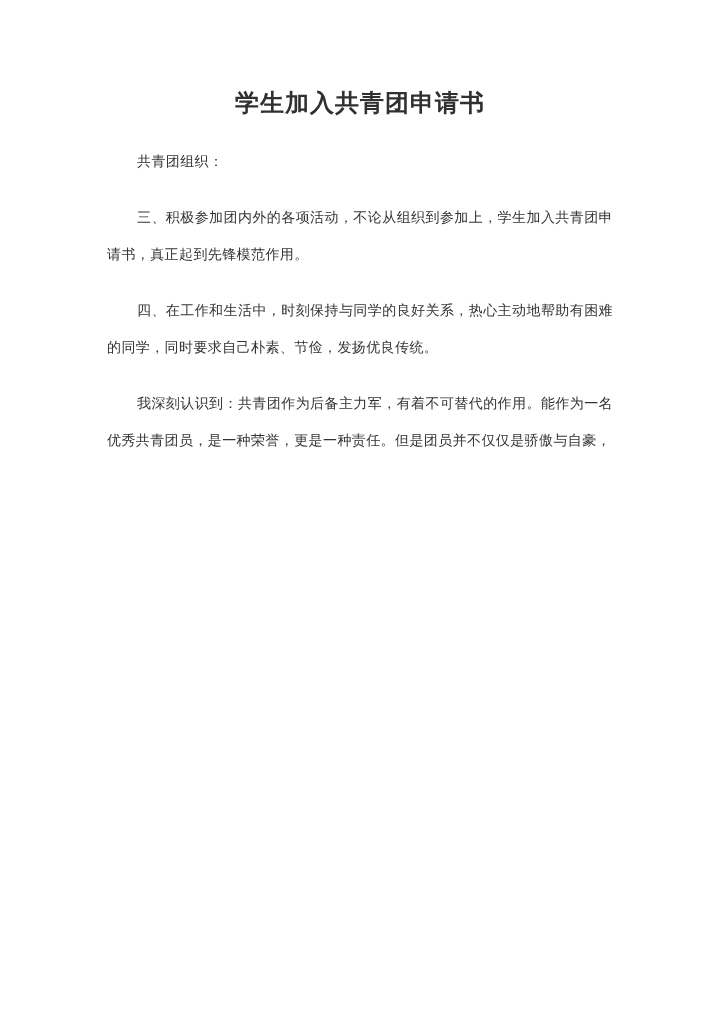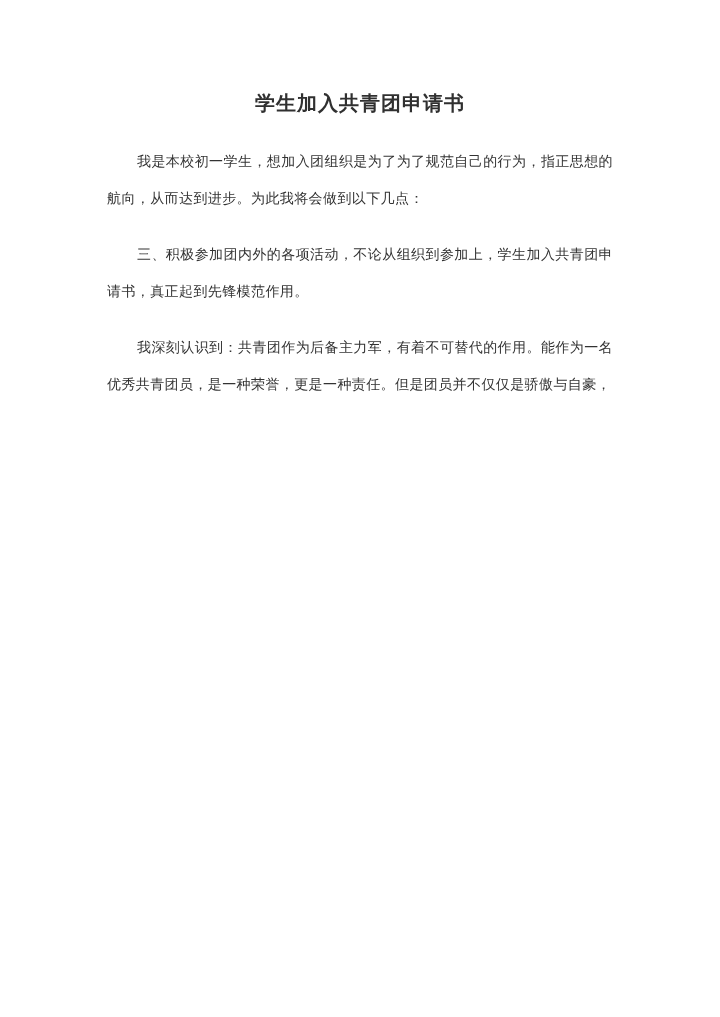--- a/index.html
+++ b/index.html
@@ -15,21 +15,21 @@
   .page {
     box-sizing: border-box;
     width: 720px;
     height: 1017px;
     padding: 89px 107px 0 107px;
     background: #ffffff;
     color: #333333;
     font-family: "Liberation Sans", "DejaVu Sans", sans-serif;
   }
   .doc-title {
-    font-size: 20px;
+    font-size: 24px;
     font-weight: bold;
     line-height: 28px;
     letter-spacing: 1px;
     text-align: center;
     color: #303030;
     margin: 0 0 26px 0;
   }
   .doc-para {
     font-size: 14px;
     line-height: 37px;
@@ -43,22 +43,23 @@
   .doc-para:last-child {
     margin-bottom: 0;
   }
 </style>
 </head>
 <body>
 
 <div class="page">
   <h1 class="doc-title">学生加入共青团申请书</h1>
 
+  <p class="doc-para">共青团组织：</p>
 
-  <p class="doc-para">我是本校初一学生，想加入团组织是为了为了规范自己的行为，指正思想的航向，从而达到进步。为此我将会做到以下几点：</p>
 
 
 
   <p class="doc-para">三、积极参加团内外的各项活动，不论从组织到参加上，学生加入共青团申请书，真正起到先锋模范作用。</p>
 
+  <p class="doc-para">四、在工作和生活中，时刻保持与同学的良好关系，热心主动地帮助有困难的同学，同时要求自己朴素、节俭，发扬优良传统。</p>
 
   <p class="doc-para">我深刻认识到：共青团作为后备主力军，有着不可替代的作用。能作为一名优秀共青团员，是一种荣誉，更是一种责任。但是团员并不仅仅是骄傲与自豪，</p>
 </div>
 
 </body></html>

